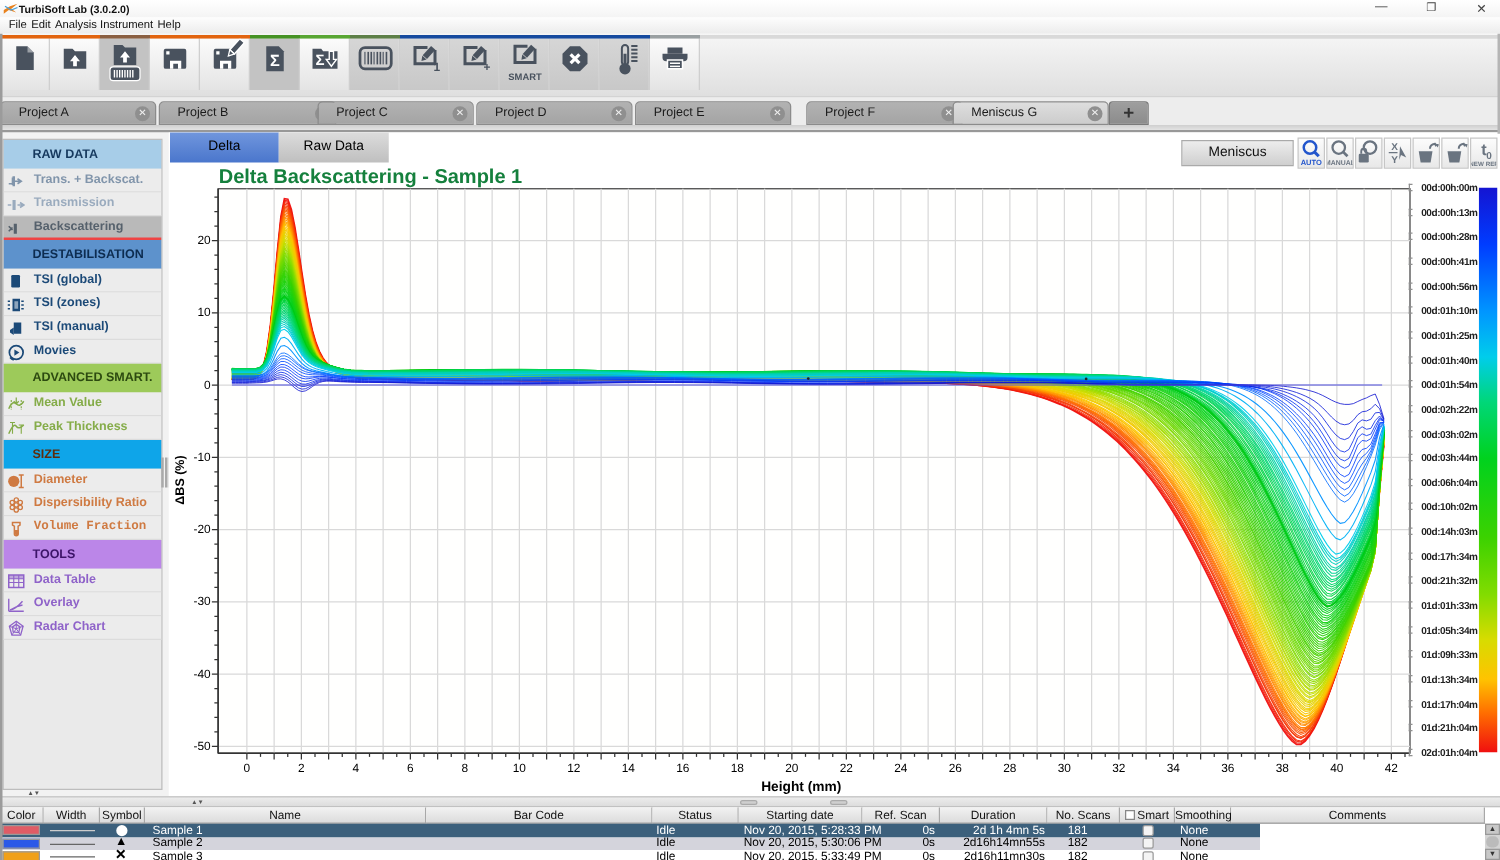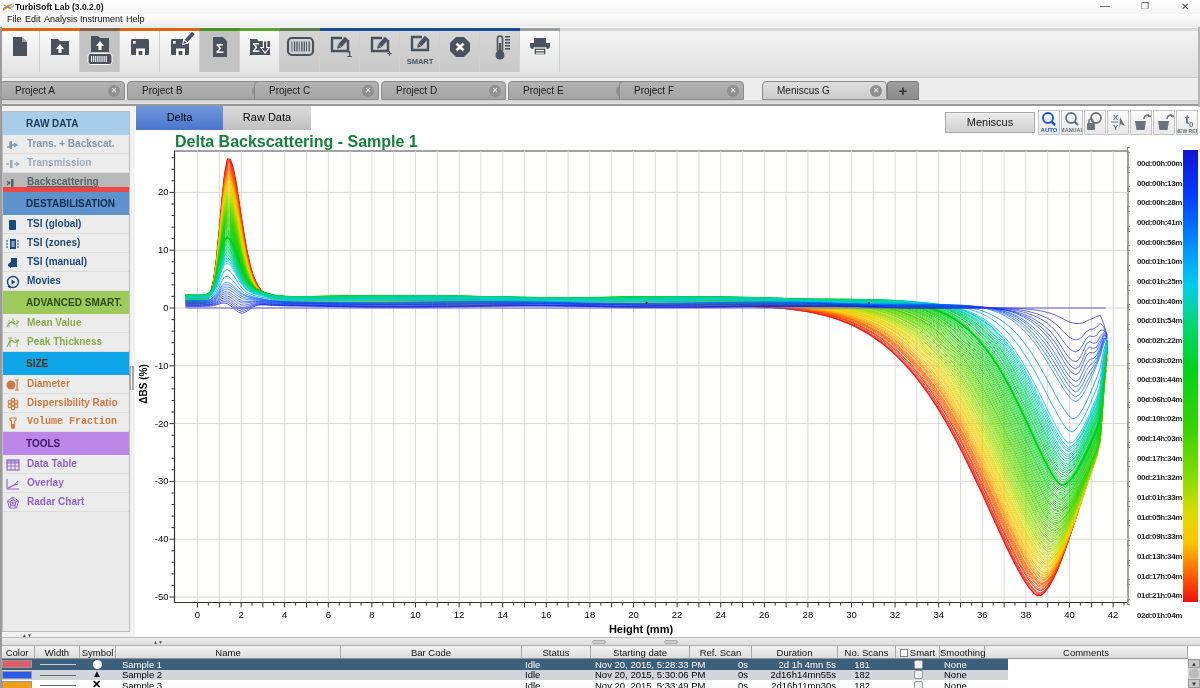--- a/index.html
+++ b/index.html
@@ -35,21 +35,21 @@
 .sitem svg { position:absolute; left:3px; top:2.5px; }
 #splitterh { left:129px; top:260px; width:8px; height:26px; }
 
 #mainpanel { left:135px; top:0px; width:997px; height:531px; background:#ffffff; }
 .ctab { position:absolute; top:0; height:24px; font-size:11px; color:#000; text-align:center; }
 #meniscus { position:absolute; left:810px; top:6px; width:90px; height:21px; background:linear-gradient(#ededed,#cfcfcf); border:1px solid #aaa; font-size:11px; text-align:center; line-height:19px; color:#111; }
 .cicon { position:absolute; top:4px; width:22px; height:25px; background:linear-gradient(#fcfcfc,#e8e8e8); border:1px solid #c6c6c6; }
 #charttitle { position:absolute; left:40px; top:27px; font-size:16px; font-weight:bold; color:#15803d; }
 
 #legend { left:1132px; top:0px; width:68px; height:531px; background:#ffffff; }
-.tlabel { position:absolute; left:5px; font-size:8px; font-weight:bold; color:#222; white-space:nowrap; letter-spacing:-0.35px;margin-top:13px; }
+.tlabel { position:absolute; left:5px; font-size:8px; font-weight:bold; color:#222; white-space:nowrap; letter-spacing:-0.35px; }
 
 #bstrip { left:0; top:637px; width:1200px; height:9px; background:linear-gradient(#ececec,#dcdcdc); border-top:1px solid #bbb; border-bottom:1px solid #b0b0b0;}
 #table { left:0; top:646px; width:1200px; height:42px; background:#fff; font-size:10px; }
 .th { position:absolute; top:0; height:13px; background:linear-gradient(#f2f2f2,#dcdcdc); border-right:1px solid #a8a8a8; border-bottom:1px solid #909090; text-align:center; font-size:9.5px; color:#111; line-height:13px; }
 .row { position:absolute; left:0; width:1008px; height:10.5px; }
 .cell { position:absolute; font-size:9.5px; line-height:10px; white-space:nowrap; }
 </style>
 </head>
 <body>
 
@@ -188,21 +188,21 @@
       <span class="cls">✕</span>
     </div>
     <div class="ptab" style="left:381px;width:125px">
       <span class="lbl">Project D</span>
       <span class="cls">✕</span>
     </div>
     <div class="ptab" style="left:508px;width:125px">
       <span class="lbl">Project E</span>
       <span class="cls">✕</span>
     </div>
-    <div class="ptab" style="left:619px;width:125px">
+    <div class="ptab" style="left:645px;width:125px">
       <span class="lbl">Project F</span>
       <span class="cls">✕</span>
     </div>
     <div class="ptab active" style="left:762px;width:125px">
       <span class="lbl">Meniscus G</span>
       <span class="cls">✕</span>
     </div>
     <div id="plustab" style="left:887px">+</div>
     <div class="shadowline"></div>
   </div>
@@ -211,21 +211,21 @@
   <div id="sidebar" class="abs">
       <div class="shead" style="background:#a7cde8;color:#16395e">RAW DATA</div>
       <div class="sitem" style="color:#8195ab;"><svg width="14" height="14" viewBox="0 0 14 14">
           <path d="M1 9 L4 9 M4 4 L4 10 M6 7 h4 m-2 -2 l3 2 l-3 2" stroke="#8195ab" stroke-width="1.3" fill="none"></path>
           <rect x="4" y="3" width="2" height="8" fill="#8195ab"></rect>
         </svg>Trans. + Backscat.</div>
       <div class="sitem" style="color:#9aabbe;"><svg width="14" height="14" viewBox="0 0 14 14">
           <path d="M0 7 h3 M8 7 h4 m-2 -2 l3 2 l-3 2" stroke="#9aabbe" stroke-width="1.3" fill="none"></path>
           <rect x="4" y="3" width="2.5" height="8" fill="#9aabbe"></rect>
         </svg>Transmission</div>
-      <div class="sitem" style="color:#56616c;background:#b9b9b9;border-bottom:5px solid #ef4444;text-decoration:underline;"><svg width="14" height="14" viewBox="0 0 14 14">
+      <div class="sitem" style="color:#56616c;background:#b9b9b9;border-bottom:2px solid #ef4444;"><svg width="14" height="14" viewBox="0 0 14 14">
           <path d="M1 9 L4 6 M1 5 l3 3" stroke="#56616c" stroke-width="1.3" fill="none"></path>
           <rect x="5" y="3" width="2.5" height="8" fill="#56616c"></rect>
         </svg>Backscattering</div>
       <div class="shead" style="background:#5d92cc;color:#0d2c50">DESTABILISATION</div>
       <div class="sitem" style="color:#1c4a78;"><svg width="14" height="14" viewBox="0 0 14 14">
           <rect x="3" y="2" width="7" height="10" rx="1" fill="#1c4a78"></rect>
         </svg>TSI (global)</div>
       <div class="sitem" style="color:#1c4a78;"><svg width="14" height="14" viewBox="0 0 14 14">
           <rect x="4" y="2" width="6" height="10" fill="#1c4a78"></rect>
           <path d="M0 4 h3 M0 7 h3 M0 10 h3 M11 4 h3 M11 7 h3 M11 10 h3" stroke="#1c4a78" stroke-width="1.2" stroke-dasharray="2 1"></path>

